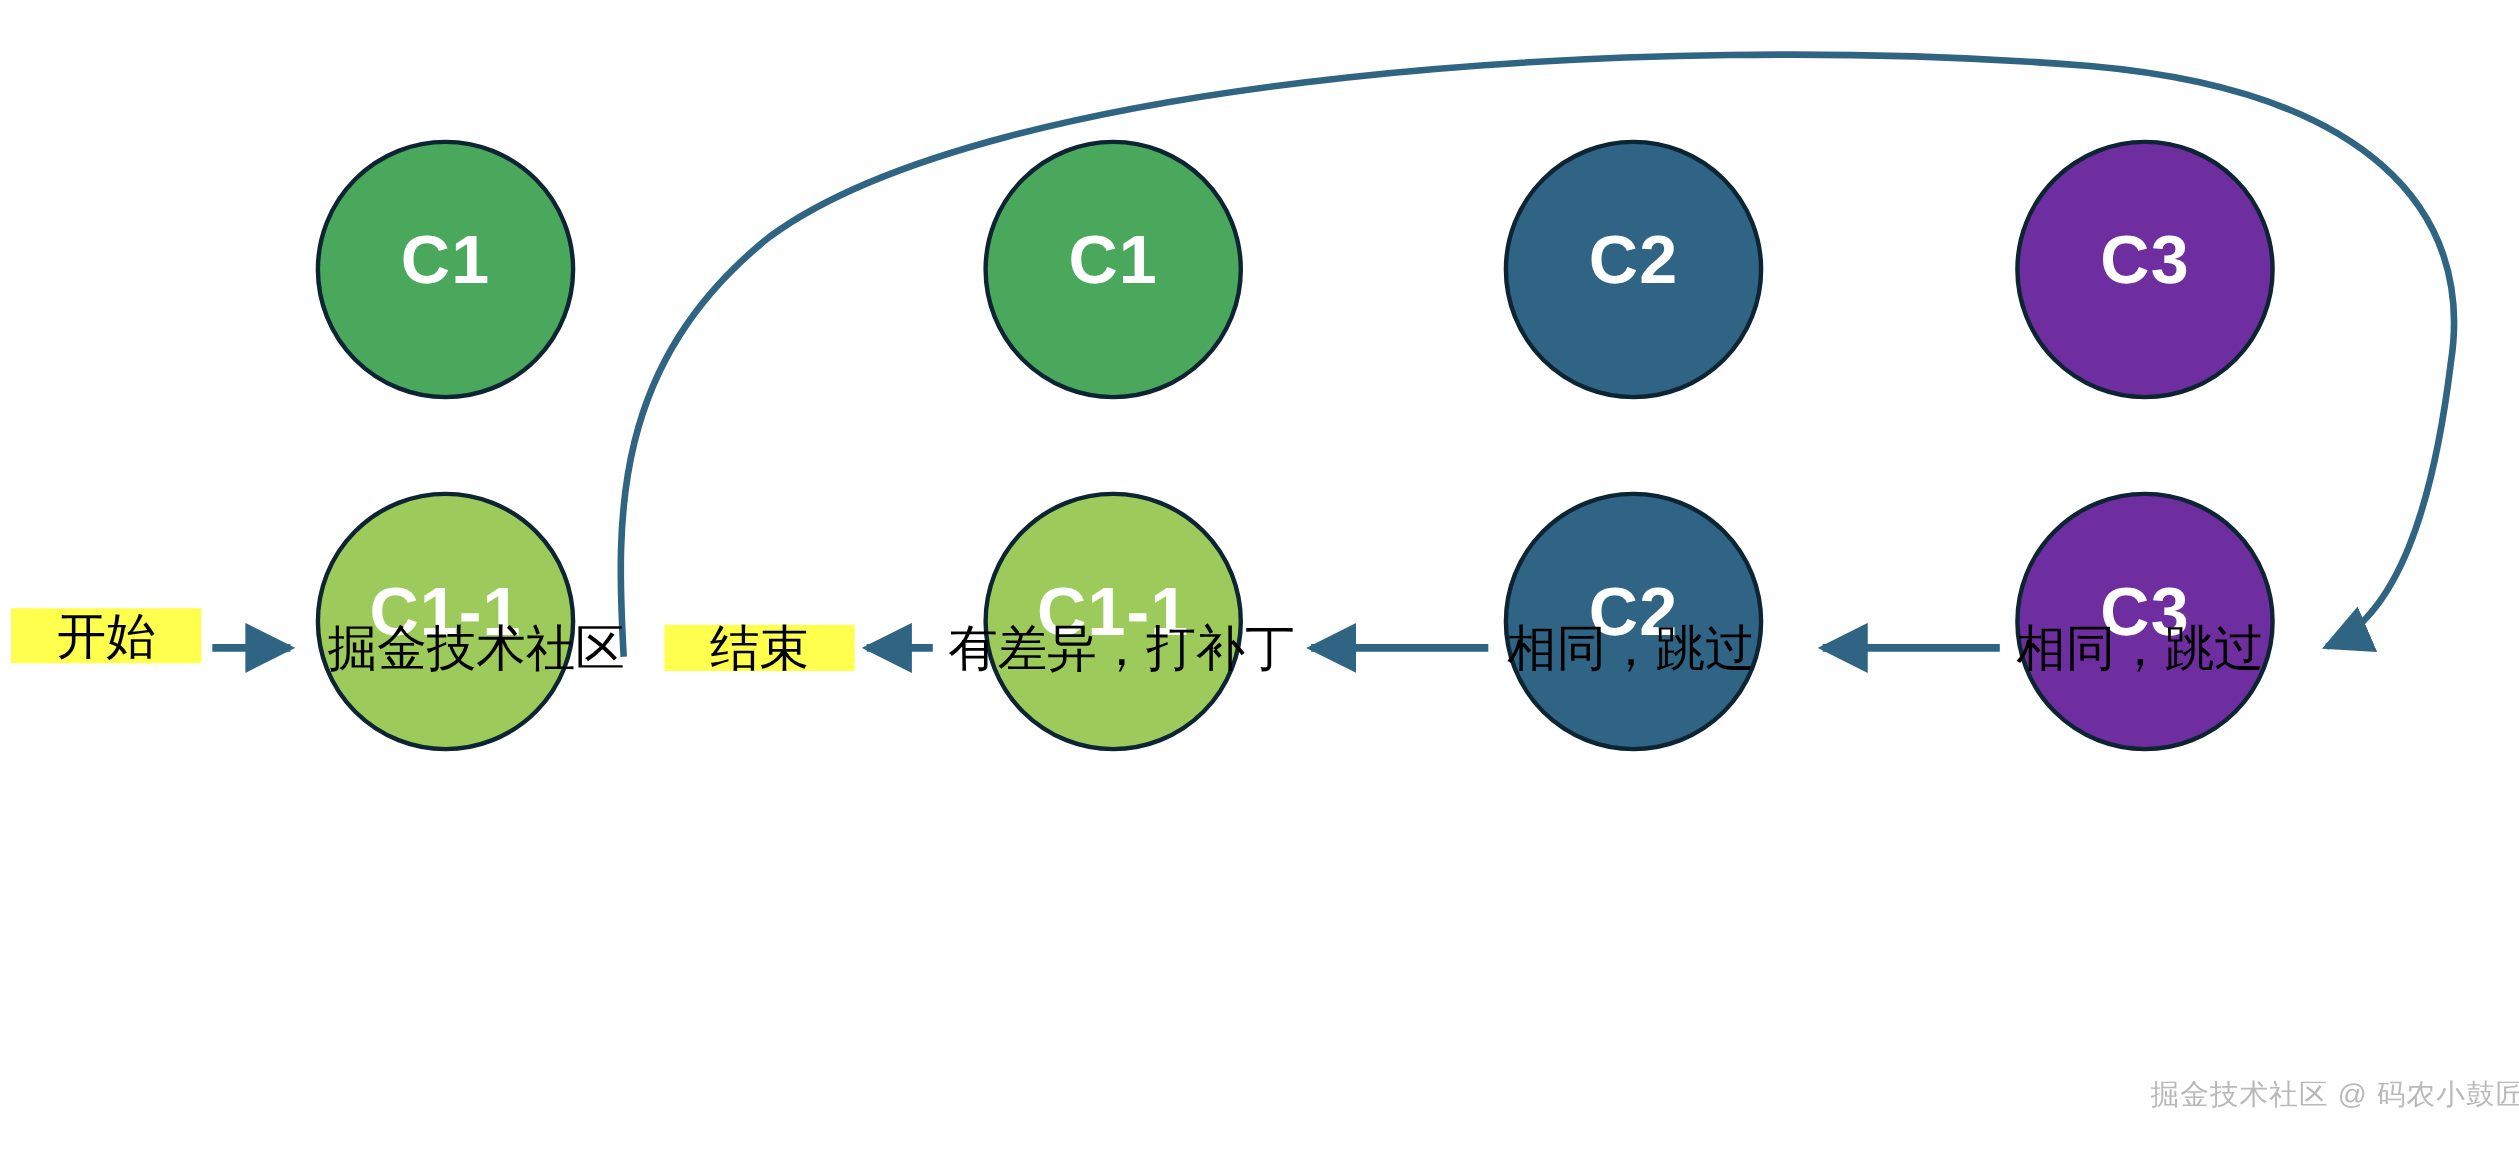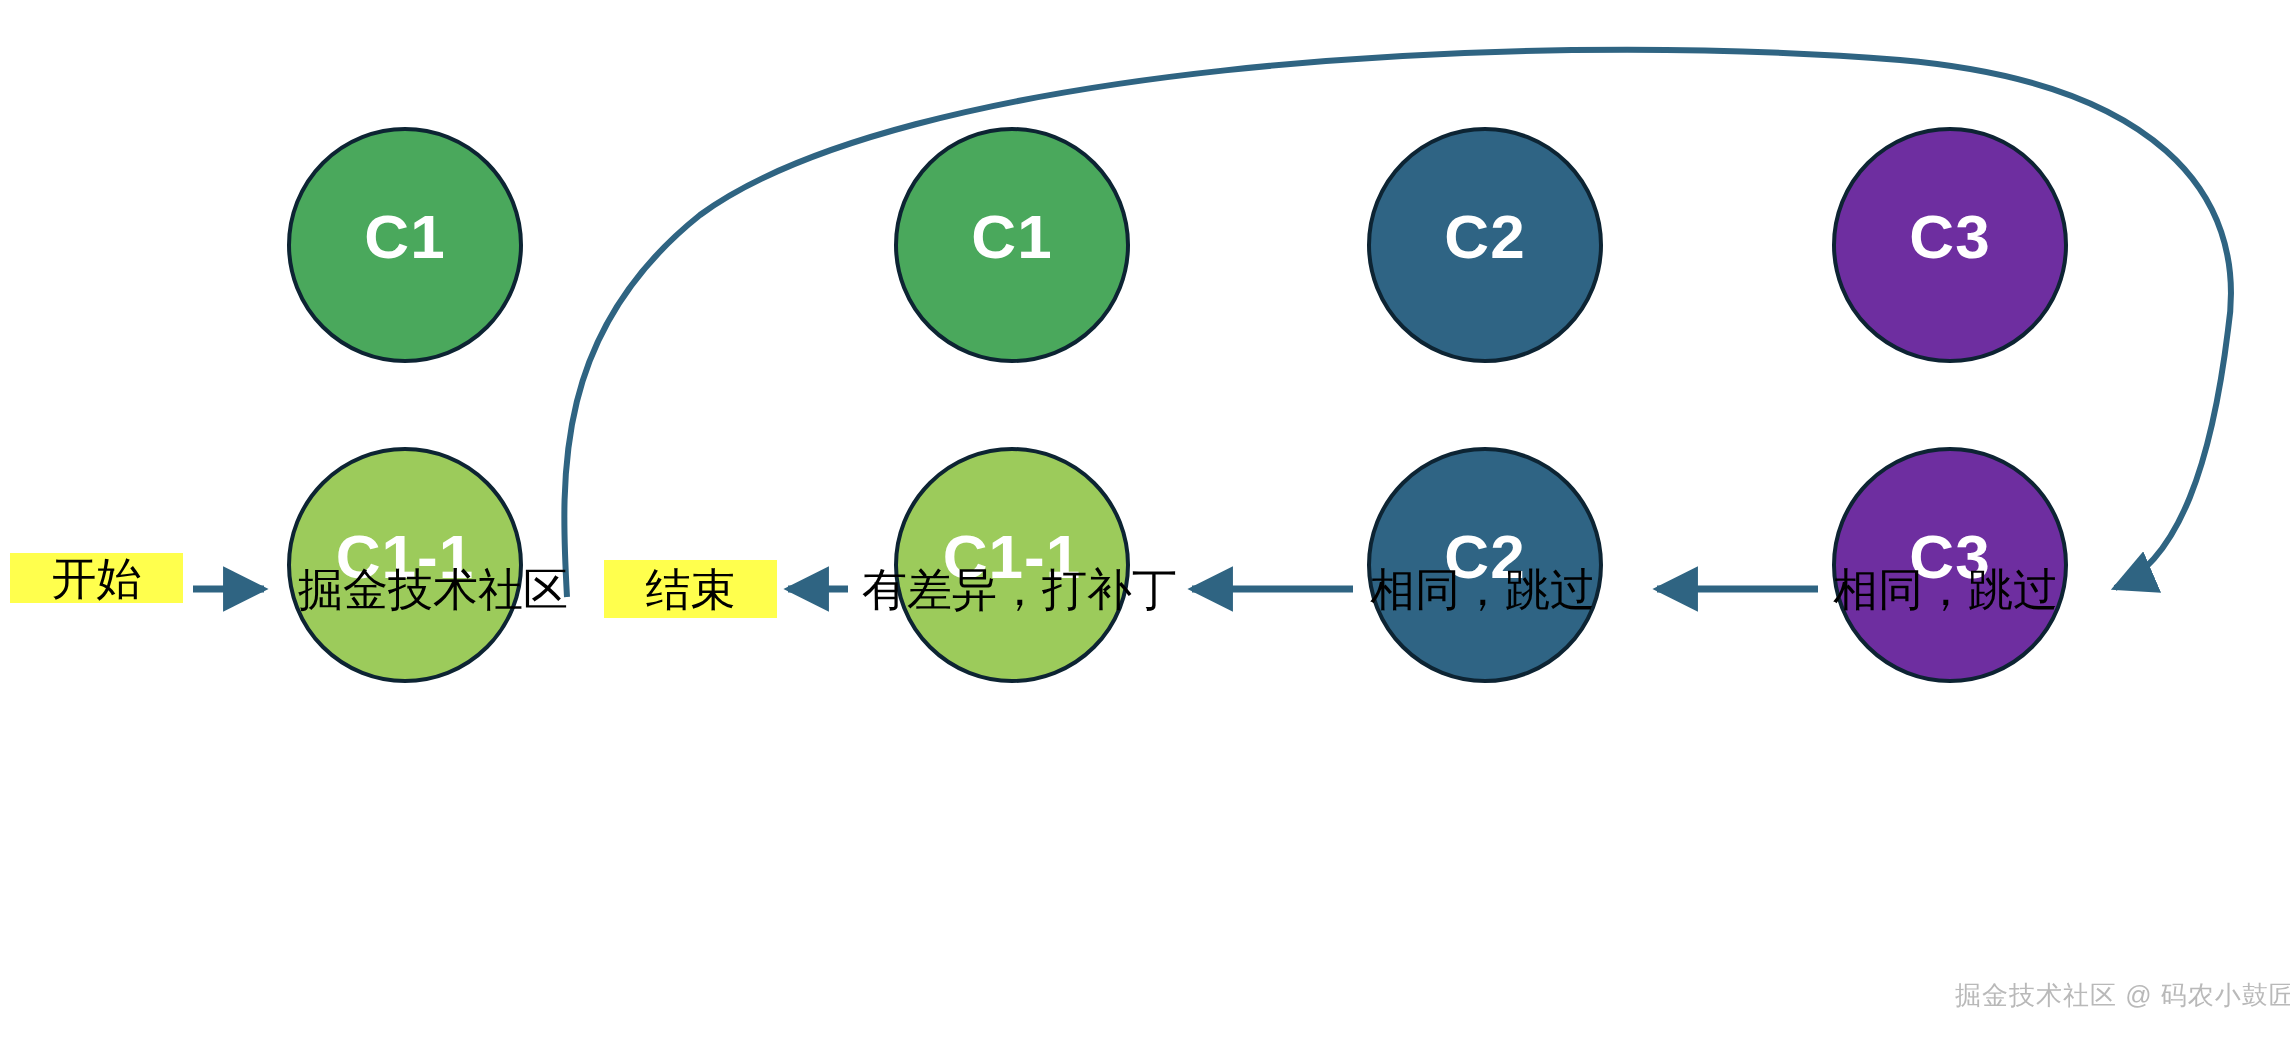--- a/index.html
+++ b/index.html
@@ -137,21 +137,21 @@
   </div>
 
   <div class="node" style="left:1832px; top:447px; width:236px; height:236px; background:#6e2ea0;">
     <span class="node-label">C3</span>
   </div>
 
   <div class="terminal" style="left:10px; top:578px; width:173px; height:50px;">
     <span>开始</span>
   </div>
 
-  <div class="terminal" style="left:604px; top:589px; width:173px; height:58px;">
+  <div class="terminal" style="left:604px; top:589px; width:173px; height:42px;">
     <span>结束</span>
   </div>
 
   <div class="edge-label" style="left:298px; top:589px;">
     <span>掘金技术社区</span>
   </div>
 
   <div class="edge-label" style="left:862px; top:589px;justify-content:center;">
     <span>有差异，打补丁</span>
   </div>

